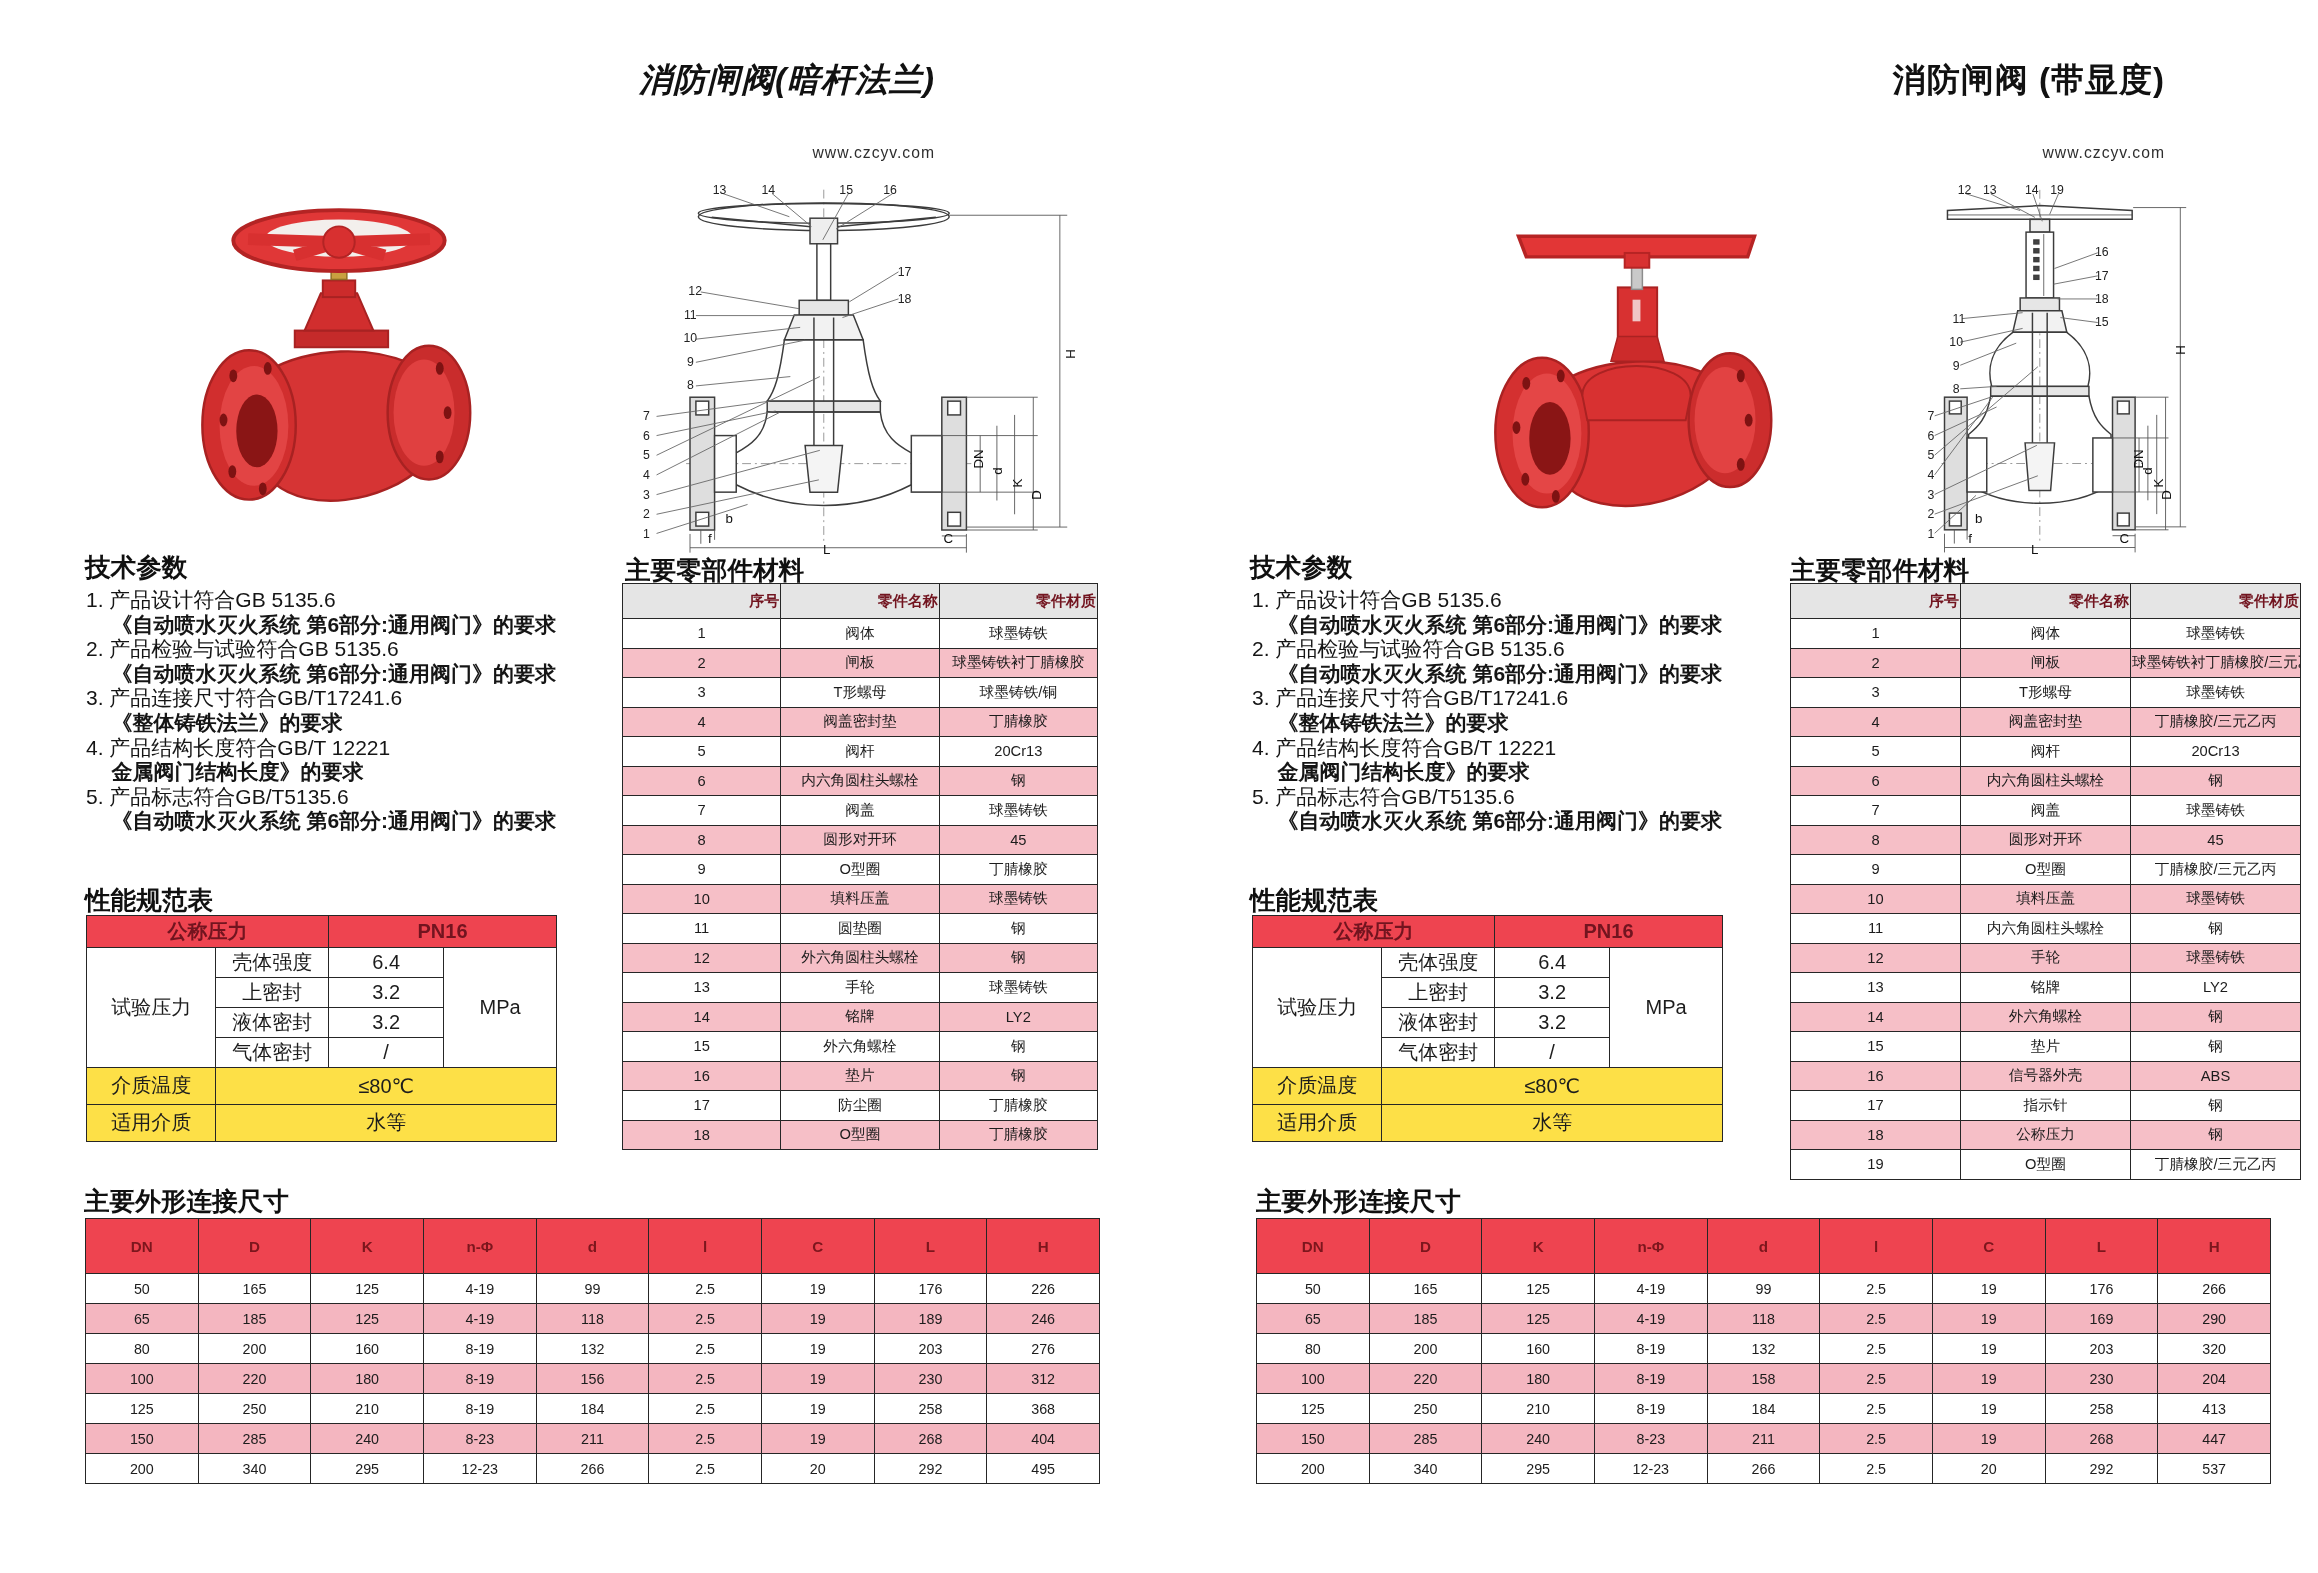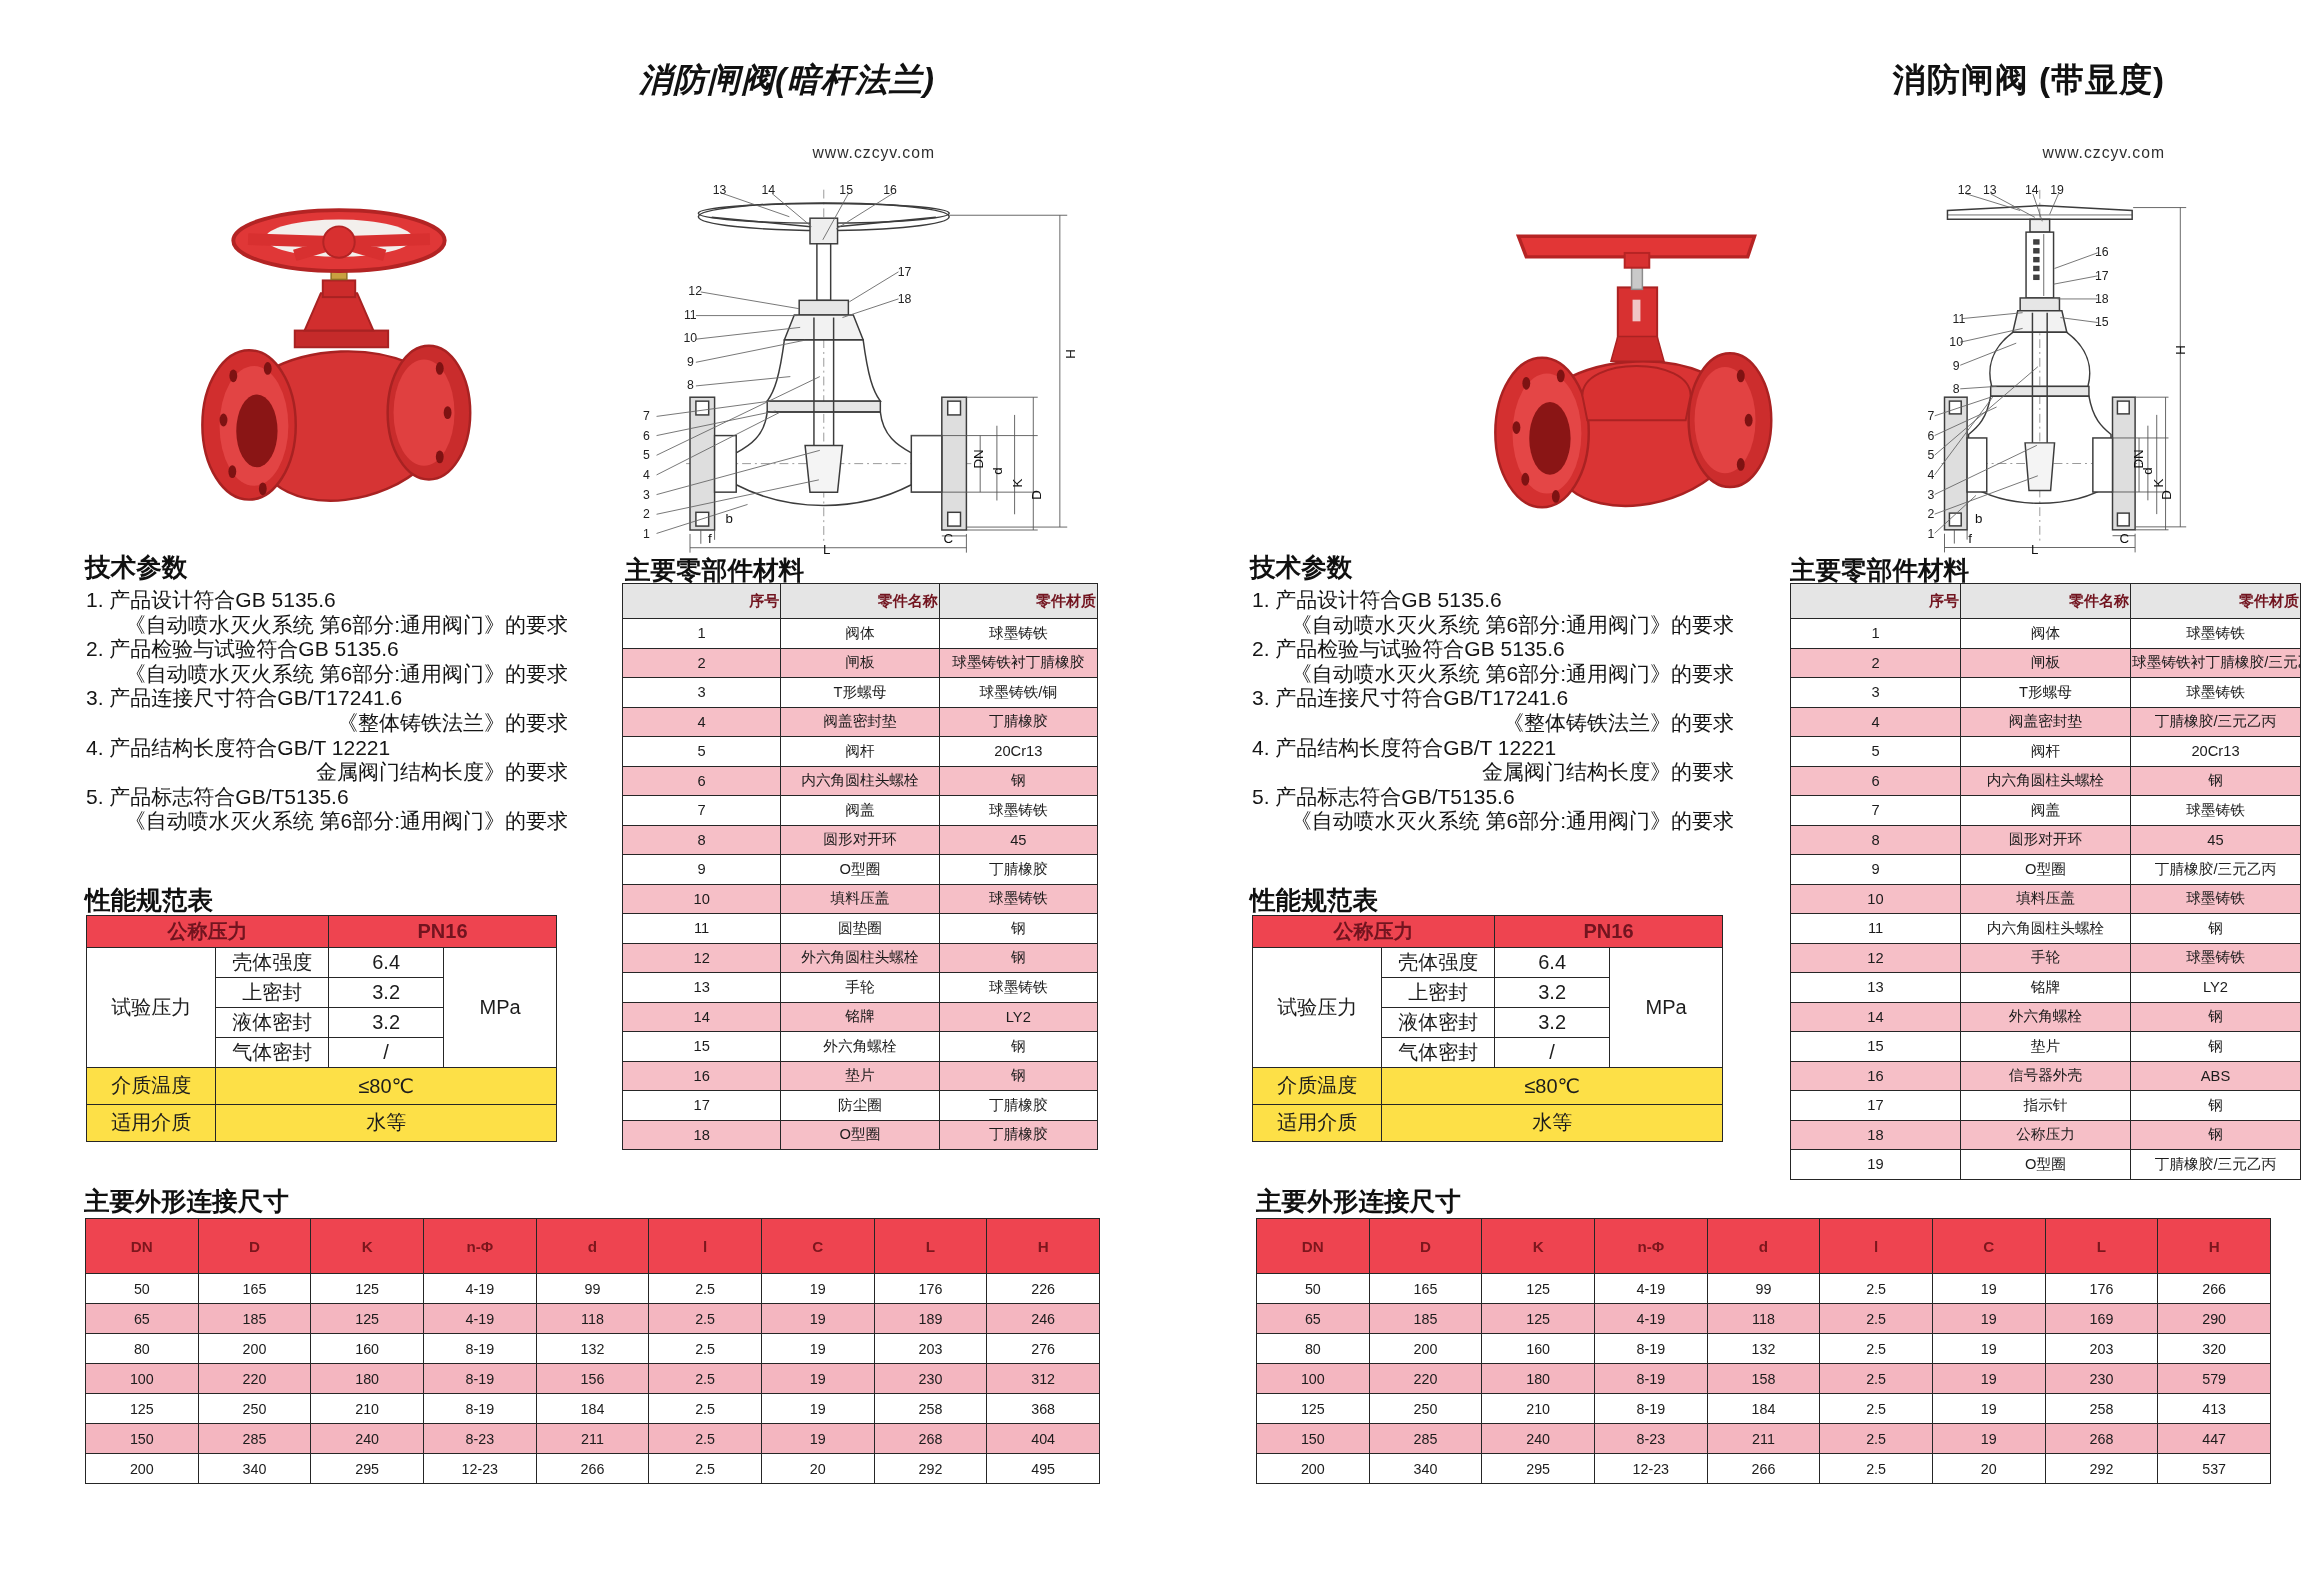--- a/index.html
+++ b/index.html
@@ -34,21 +34,21 @@
   .mat-h{top:553px;}
   #half-left .mat-h{left:625px;} #half-right .mat-h{left:631px;}
   .perf-h{left:85px;top:883px;}
   #half-right .perf-h{left:91px;}
   .dim-h{left:84px;top:1184px;}
   #half-right .dim-h{left:97px;}
 
   .tech-list{position:absolute;left:86px;top:588px;width:482px;font-size:21px;line-height:24.6px;color:#151515;}
   #half-right .tech-list{left:93px;}
   .tp-l1{font-weight:500;}
-  .tp-l2{padding-left:25.6px;font-weight:400;text-align:right;}
+  .tp-l2{padding-left:25.6px;font-weight:700;}
 
   table{border-collapse:collapse;table-layout:fixed;}
   td,th{border:1.5px solid #262626;text-align:center;vertical-align:middle;
         overflow:hidden;white-space:nowrap;}
 
   .mat-table{position:absolute;top:583px;font-size:14.7px;}
   #half-left .mat-table{left:622px;width:476px;}
   #half-right .mat-table{left:631px;width:511px;}
   .mat-table th{height:32px;background:#e5e5e5;color:#72141f;font-size:15px;font-weight:bold;text-align:right;}
   .mat-table td{height:26.5px;background:#ffffff;}
@@ -838,21 +838,21 @@
           </tr>
           <tr>
             <td>100</td>
             <td>220</td>
             <td>180</td>
             <td>8-19</td>
             <td>158</td>
             <td>2.5</td>
             <td>19</td>
             <td>230</td>
-            <td>579</td>
+            <td>204</td>
           </tr>
           <tr>
             <td>125</td>
             <td>250</td>
             <td>210</td>
             <td>8-19</td>
             <td>184</td>
             <td>2.5</td>
             <td>19</td>
             <td>258</td>

